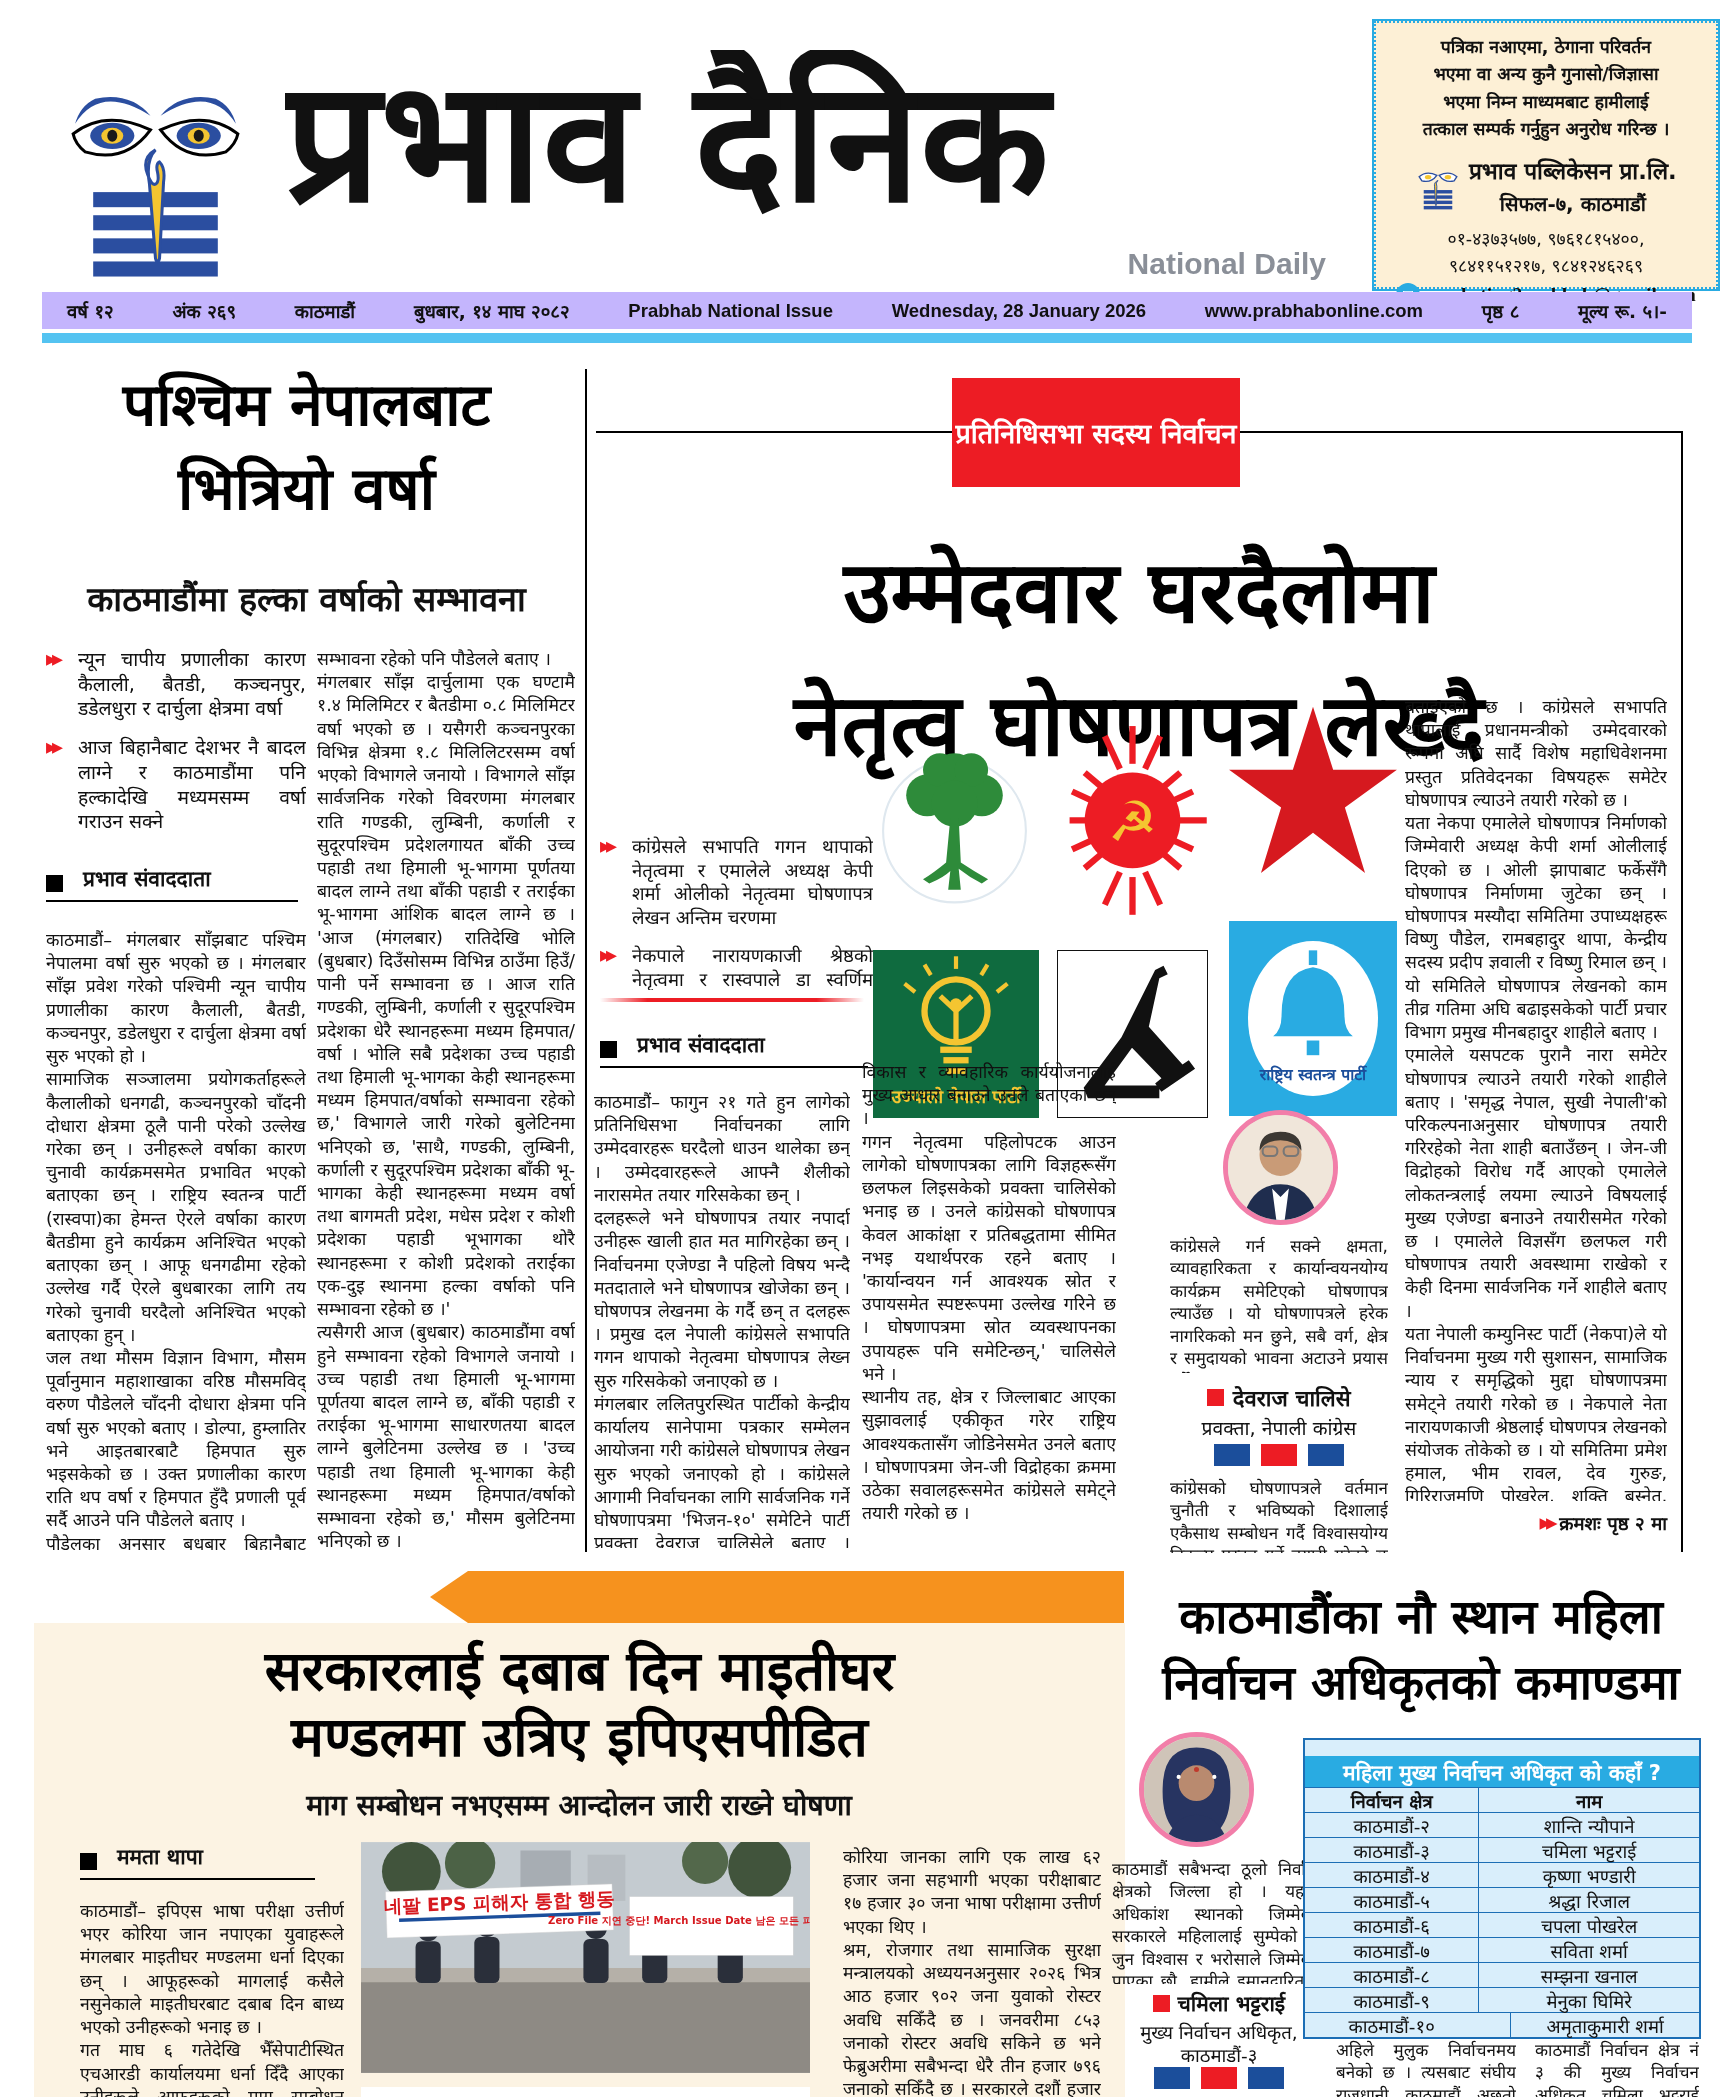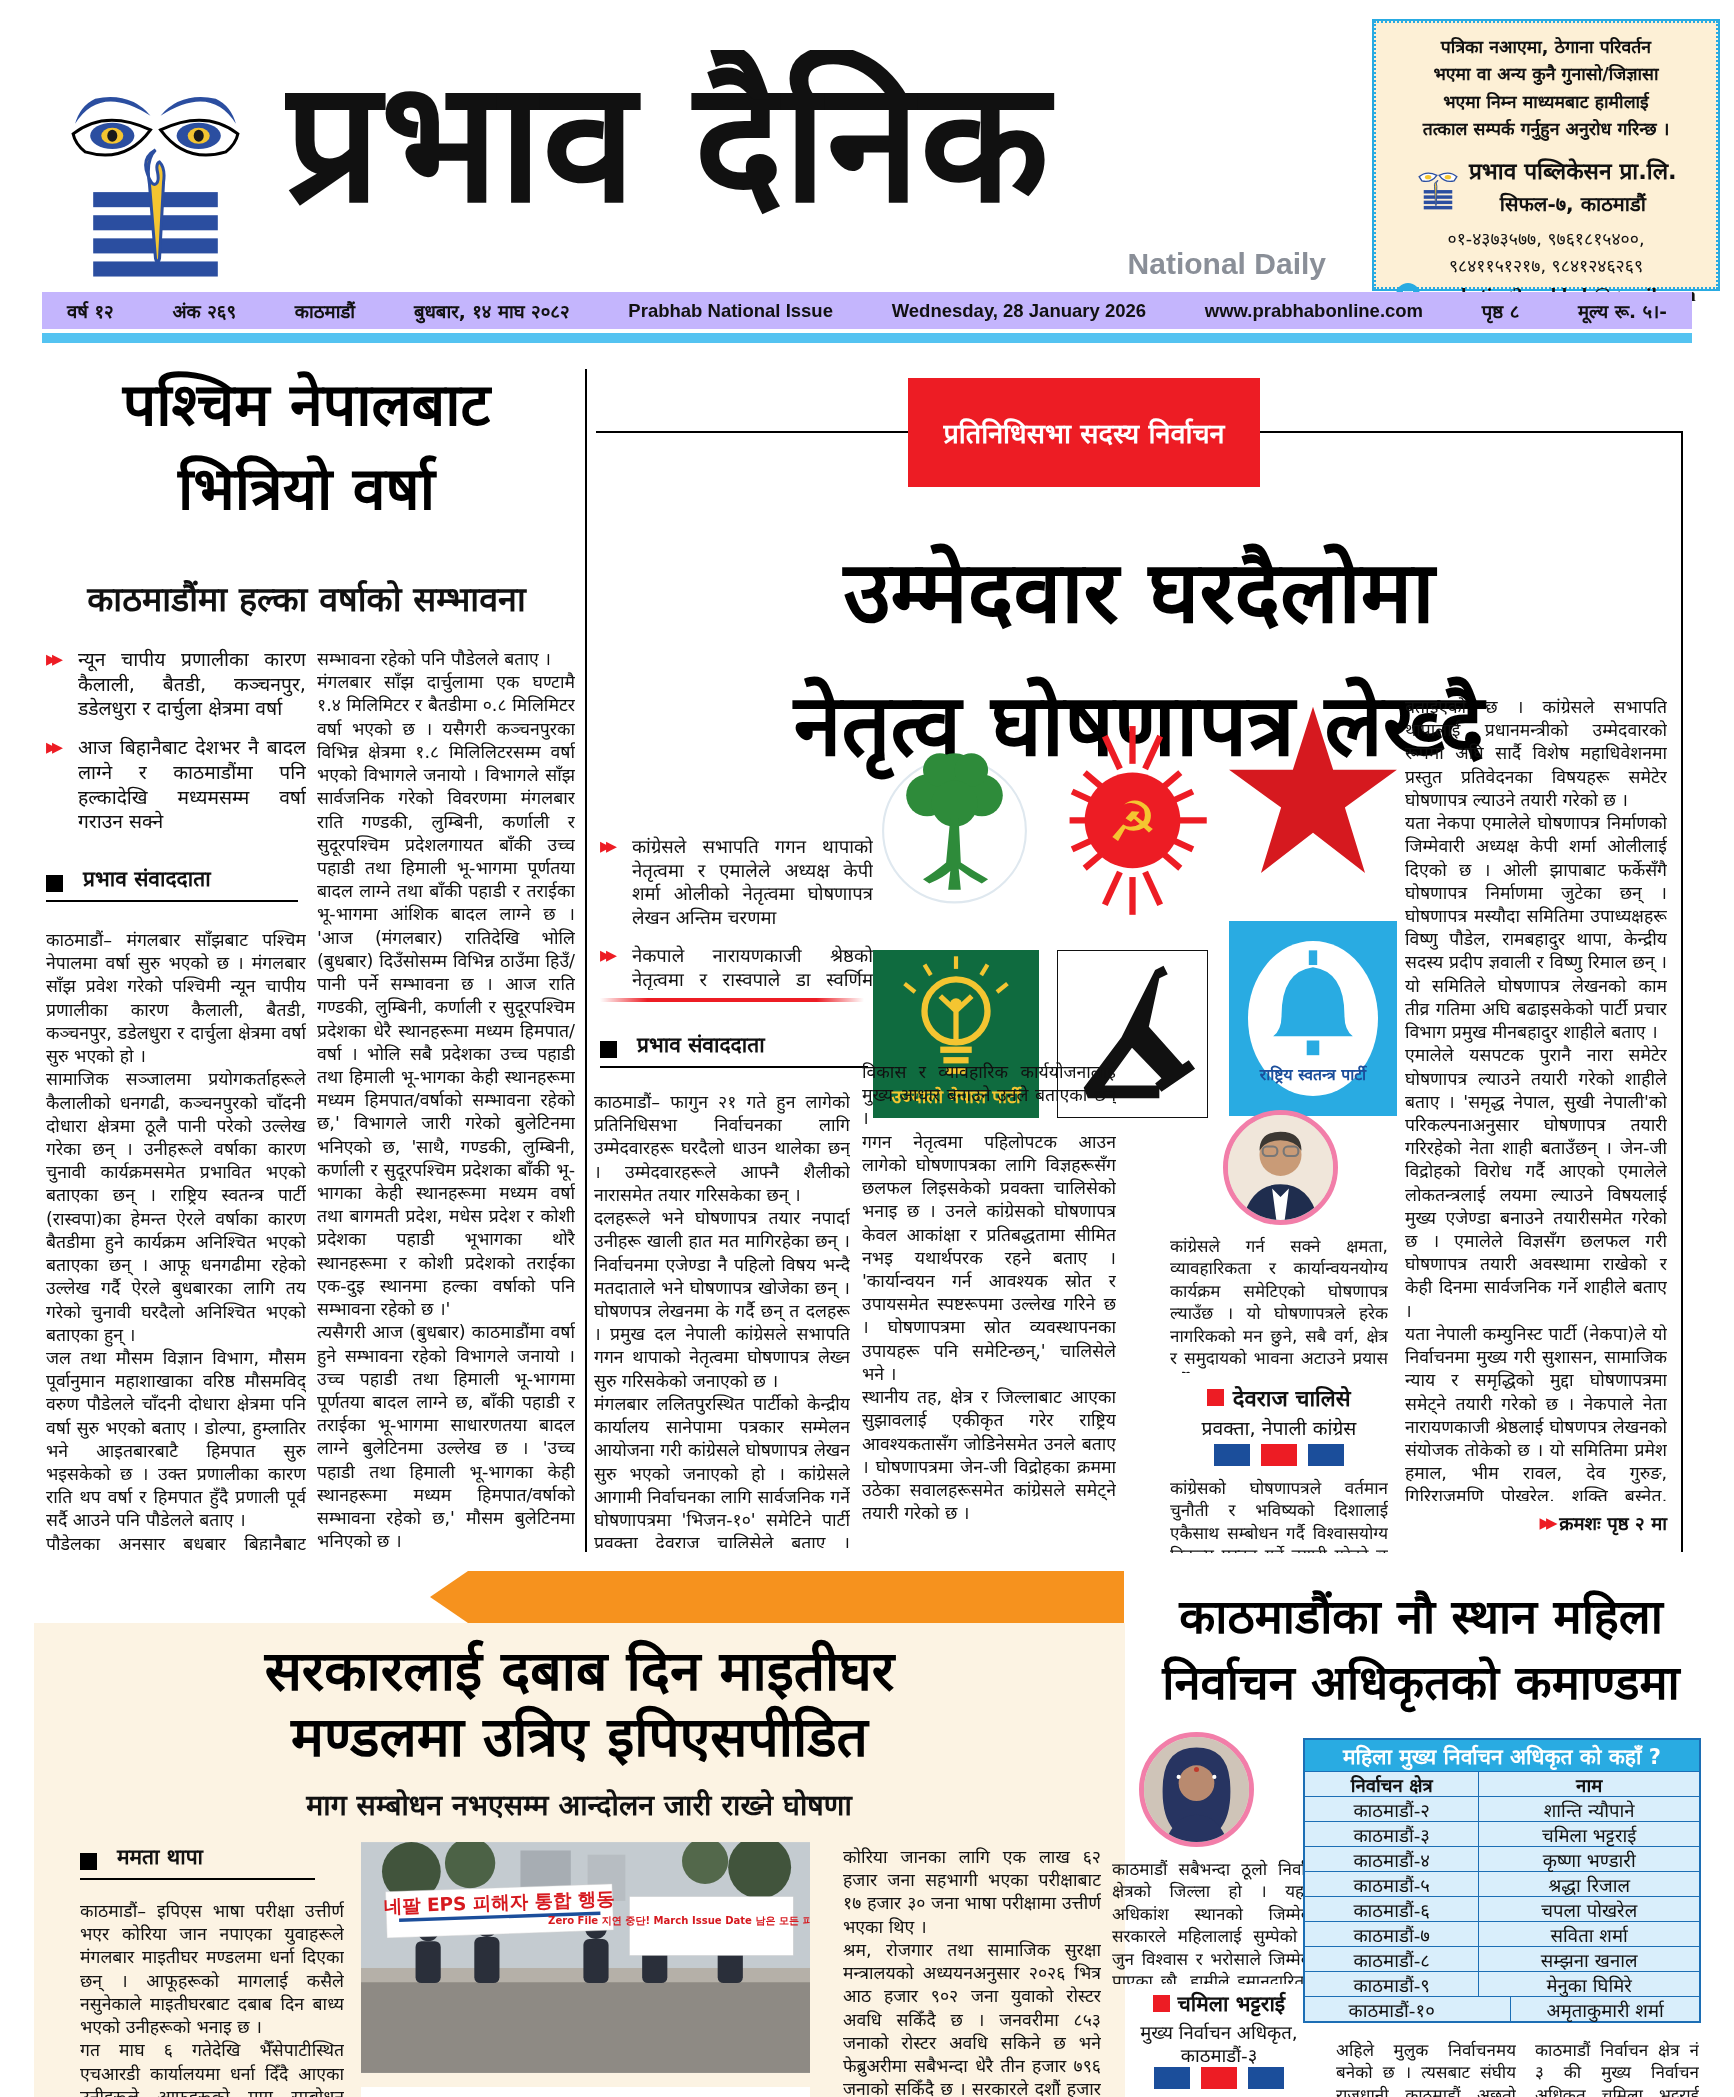--- a/index.html
+++ b/index.html
@@ -23,21 +23,21 @@
   .continued .chev2{color:#ed1c24;font-size:15px;letter-spacing:-5px;}
   .kicker{background:#ed1c24;color:#fff;font-weight:bold;display:flex;align-items:center;justify-content:center;}
   .red-fade{background:linear-gradient(90deg,rgba(237,28,36,0),#ed1c24 18%,#ed1c24 82%,rgba(237,28,36,0));}
   .vrule{background:#000;width:2.1px;}
   .hrule{background:#000;height:2.1px;}
   .quote-squares{display:flex;gap:11px;justify-content:center;}
   .quote-squares span{width:36px;height:22px;display:inline-block;}
   .q-navy{background:#1b4e9b;} .q-red{background:#ed1c24;}
   .w-table{border:2.1px solid #1c6eb5;background:#d9eefb;}
   .w-table .title{background:#29abe2;color:#fff;font-weight:bold;font-size:21px;
-                  display:flex;align-items:center;justify-content:center;height:31px;border-bottom:1.7px solid #1c6eb5;}
+                  display:flex;align-items:center;justify-content:center;height:31px;border-bottom:1.7px solid #1c6eb5;margin-top:16px;}
   .w-table .tr{display:flex;height:24px;border-bottom:1.7px solid #1c6eb5;}
   .w-table .tr:last-child{border-bottom:none;gap:32px;}
   .w-table .td{flex:0 0 44%;display:flex;align-items:center;justify-content:center;font-size:18.5px;}
   .w-table .td:last-child{flex:1 1 auto;border-left:1.7px solid #1c6eb5;}
   .w-table .th{font-weight:bold;}
   .avatar-ring{border-radius:50%;border:5.9px solid #f27ea9;overflow:hidden;background:#e8ddd0;}
   .contact-box{background:#fdf0d6;border:2.5px solid #29abe2;}
   .contact-inner{border:2.1px dotted #29abe2;height:100%;box-sizing:border-box;
                  display:flex;flex-direction:column;align-items:center;padding:11px 8.4px;}
   .datebar{background:#c4b5fd;display:flex;align-items:center;justify-content:space-between;
@@ -146,21 +146,21 @@
 पौडेलका अनुसार बुधबार बिहानैबाट देशभर नै बादल लाग्ने र काठमाडौंमा पनि हल्कादेखि मध्यमसम्म वर्षा गराउन सक्ने छ । प्रणाली पूर्वतर्फ सर्दै आउँदा कोशी र मधेसमा अलि कम असर देखिने</div>
   <div class="abs body-text clip" style="left:317px;top:648px;width:258px;height:902px;">सम्भावना रहेको पनि पौडेलले बताए ।
 मंगलबार साँझ दार्चुलामा एक घण्टामै १.४ मिलिमिटर र बैतडीमा ०.८ मिलिमिटर वर्षा भएको छ । यसैगरी कञ्चनपुरका विभिन्न क्षेत्रमा १.८ मिलिलिटरसम्म वर्षा भएको विभागले जनायो । विभागले साँझ सार्वजनिक गरेको विवरणमा मंगलबार राति गण्डकी, लुम्बिनी, कर्णाली र सुदूरपश्चिम प्रदेशलगायत बाँकी उच्च पहाडी तथा हिमाली भू-भागमा पूर्णतया बादल लाग्ने तथा बाँकी पहाडी र तराईका भू-भागमा आंशिक बादल लाग्ने छ । 'आज (मंगलबार) रातिदेखि भोलि (बुधबार) दिउँसोसम्म विभिन्न ठाउँमा हिउँ/पानी पर्ने सम्भावना छ । आज राति गण्डकी, लुम्बिनी, कर्णाली र सुदूरपश्चिम प्रदेशका धेरै स्थानहरूमा मध्यम हिमपात/वर्षा । भोलि सबै प्रदेशका उच्च पहाडी तथा हिमाली भू-भागका केही स्थानहरूमा मध्यम हिमपात/वर्षाको सम्भावना रहेको छ,' विभागले जारी गरेको बुलेटिनमा भनिएको छ, 'साथै, गण्डकी, लुम्बिनी, कर्णाली र सुदूरपश्चिम प्रदेशका बाँकी भू-भागका केही स्थानहरूमा मध्यम वर्षा तथा बागमती प्रदेश, मधेस प्रदेश र कोशी प्रदेशका पहाडी भूभागका थोरै स्थानहरूमा र कोशी प्रदेशको तराईका एक-दुइ स्थानमा हल्का वर्षाको पनि सम्भावना रहेको छ ।'
 त्यसैगरी आज (बुधबार) काठमाडौंमा वर्षा हुने सम्भावना रहेको विभागले जनायो । उच्च पहाडी तथा हिमाली भू-भागमा पूर्णतया बादल लाग्ने छ, बाँकी पहाडी र तराईका भू-भागमा साधारणतया बादल लाग्ने बुलेटिनमा उल्लेख छ । 'उच्च पहाडी तथा हिमाली भू-भागका केही स्थानहरूमा मध्यम हिमपात/वर्षाको सम्भावना रहेको छ,' मौसम बुलेटिनमा भनिएको छ ।</div>
 
   <div class="abs vrule" style="left:585px;top:369px;height:1183px;"></div>
 
   <div class="abs hrule" style="left:596px;top:431px;width:1086px;"></div>
   <div class="abs vrule" style="left:1681px;top:431px;height:1121px;"></div>
 
-  <div class="abs kicker" style="left:908px;top:378px;width:352px;height:109px;font-size:27px;">
+  <div class="abs kicker" style="left:952px;top:378px;width:288px;height:109px;font-size:27px;">
     <span>प्रतिनिधिसभा सदस्य निर्वाचन</span>
   </div>
 
   <div class="abs headline" style="left:600px;top:526px;width:1078px;font-size:86px;line-height:1.55;">उम्मेदवार घरदैलोमा
 नेतृत्व घोषणापत्र लेख्दै</div>
 
   <div class="abs clip" style="left:600px;top:835px;width:273px;height:155px;">
     <div class="bullet">
       <span class="chev">▶▶</span>
       <span class="bullet-text" style="font-size:18.5px;">कांग्रेसले सभापति गगन थापाको नेतृत्वमा र एमालेले अध्यक्ष केपी शर्मा ओलीको नेतृत्वमा घोषणापत्र लेखन अन्तिम चरणमा</span>

